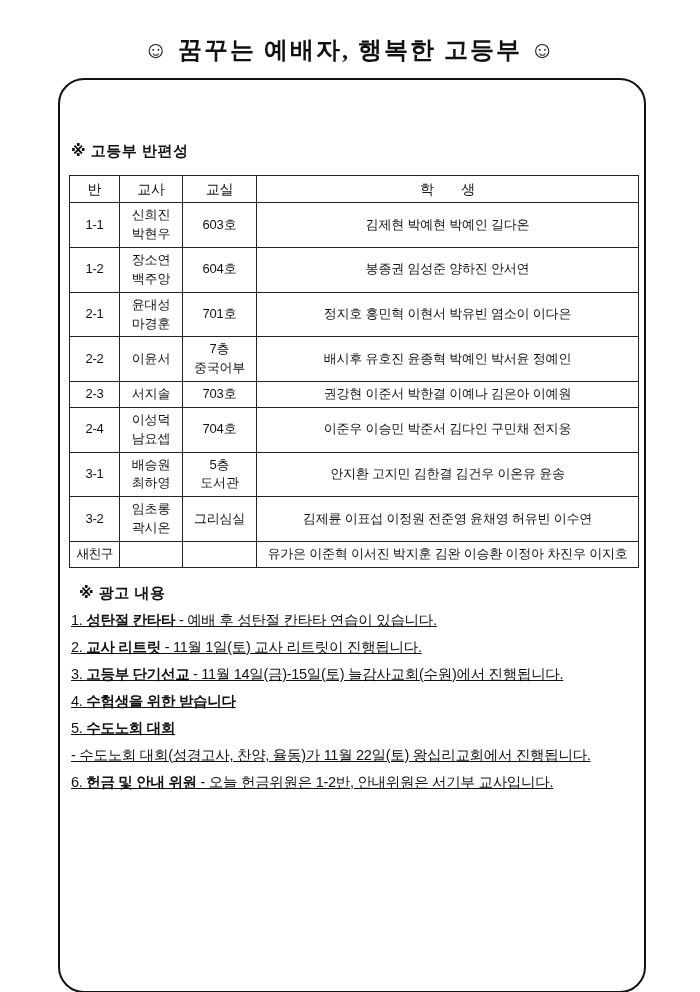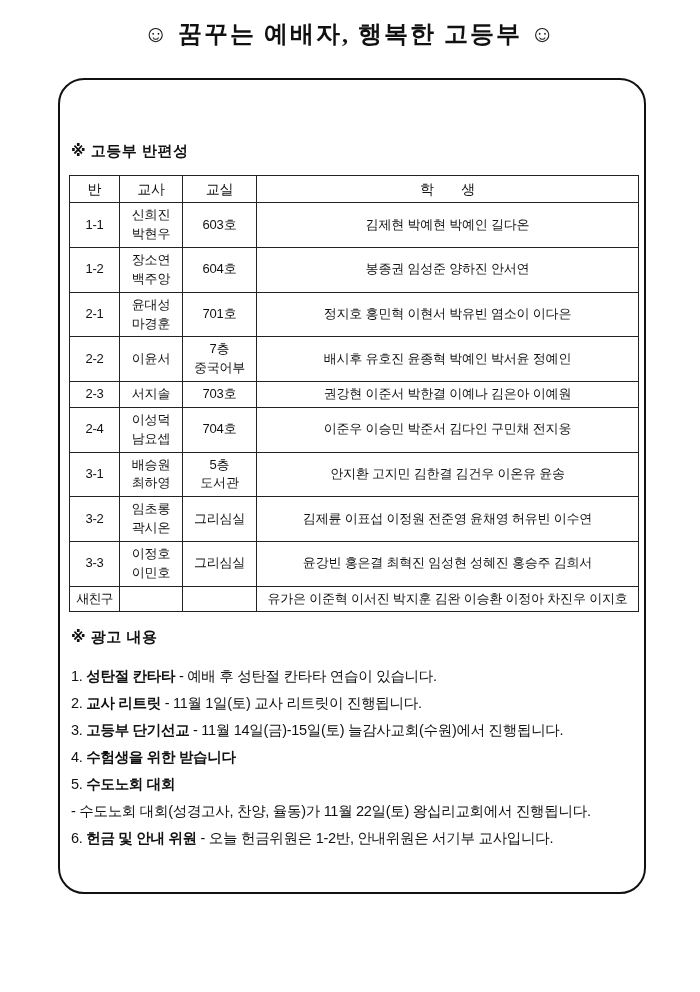--- a/index.html
+++ b/index.html
@@ -5,44 +5,44 @@
   html, body { margin: 0; padding: 0; background: #ffffff; }
   body {
     width: 700px; height: 992px;
     font-family: "Liberation Sans", "DejaVu Sans", sans-serif;
     color: #111111;
     position: relative;
     overflow: hidden;
   }
   .page-title {
     margin: 0;
-    padding-top: 18px;
+    padding-top: 34px;
     text-align: center;
     font-family: "Liberation Serif", "DejaVu Serif", serif;
     font-size: 24px;
     font-weight: bold;
     letter-spacing: 2px;
     color: #111111;
   }
   .frame {
     box-sizing: border-box;
     position: absolute;
     left: 58px; top: 78px;
-    width: 588px; height: 816px;
+    width: 588px; height: 915px;
     border: 2px solid #111111;
     border-radius: 26px;
     padding: 0 9px;
   }
   .section-header {
     font-size: 15px;
     font-weight: bold;
     letter-spacing: 0.5px;
   }
   .roster-header { margin-top: 62px; margin-left: 2px; }
-  .ann-header { margin-top: 16px; margin-left: 2px; }
+  .ann-header { margin-top: 16px; margin-left: 10px; }
 
   table.roster {
     border-collapse: collapse;
     margin-top: 14px;
     width: 570px;
     table-layout: fixed;
   }
   table.roster th, table.roster td {
     border: 1px solid #222222;
     font-size: 13px;
@@ -58,21 +58,21 @@
   col.c-room    { width: 74px; }
   col.c-students{ width: auto; }
   td.teacher-cell, td.room-cell { white-space: pre-line; }
   td.students-cell {
     text-align: left;
     padding-left: 14px;
     padding-right: 6px;
   }
   tr.newcomer td.class-cell { font-weight: normal; letter-spacing: -1px; }
 
-  .ann-list { margin-top: 16px; margin-left: 2px; }
+  .ann-list { margin-top: 4px; margin-left: 2px; text-decoration: underline; }
   .ann-line {
     font-size: 14.5px;
     line-height: 27px;
     letter-spacing: -0.3px;
     white-space: nowrap;
   }
   .ann-line .b { font-weight: bold; }
 </style>
 </head>
 <body>
@@ -148,27 +148,20 @@
 도서관</td>
         <td class="students-cell">안지환 고지민 김한결 김건우 이온유 윤송</td>
       </tr>
       <tr>
         <td class="class-cell">3-2</td>
         <td class="teacher-cell">임초롱
 곽시온</td>
         <td class="room-cell">그리심실</td>
         <td class="students-cell">김제륜 이표섭 이정원 전준영 윤채영 허유빈 이수연</td>
       </tr>
-      <tr>
-        <td class="class-cell">3-3</td>
-        <td class="teacher-cell">이정호
-이민호</td>
-        <td class="room-cell">그리심실</td>
-        <td class="students-cell">윤강빈 홍은결 최혁진 임성현 성혜진 홍승주 김희서</td>
-      </tr>
       <tr class="newcomer">
         <td class="class-cell">새친구</td>
         <td class="teacher-cell"></td>
         <td class="room-cell"></td>
         <td class="students-cell">유가은 이준혁 이서진 박지훈 김완 이승환 이정아 차진우 이지호</td>
       </tr>
     </tbody>
   </table>
 
   <div class="section-header ann-header">※ 광고 내용</div>

